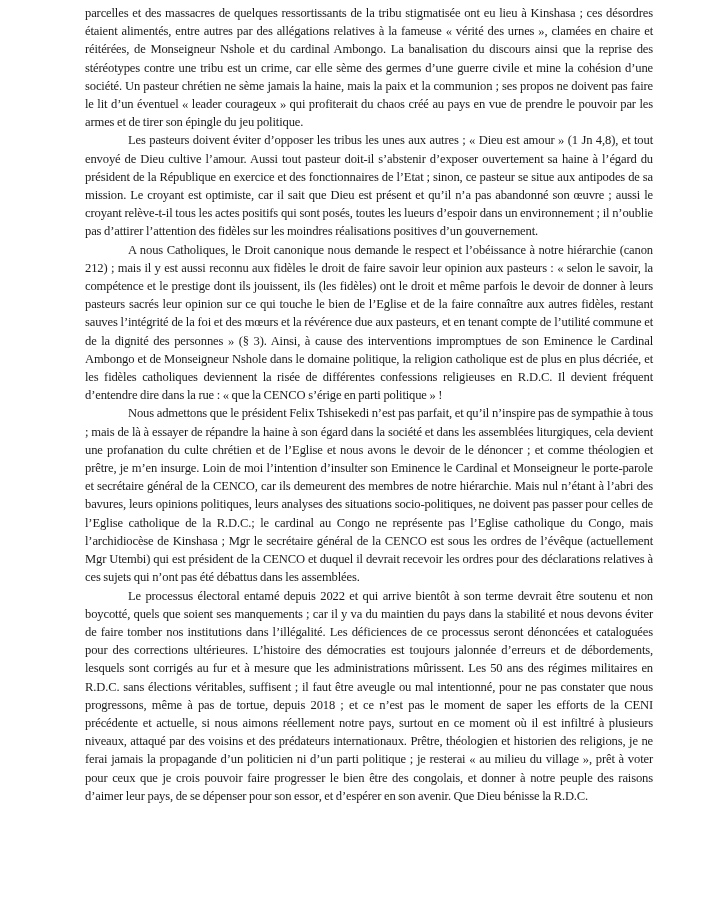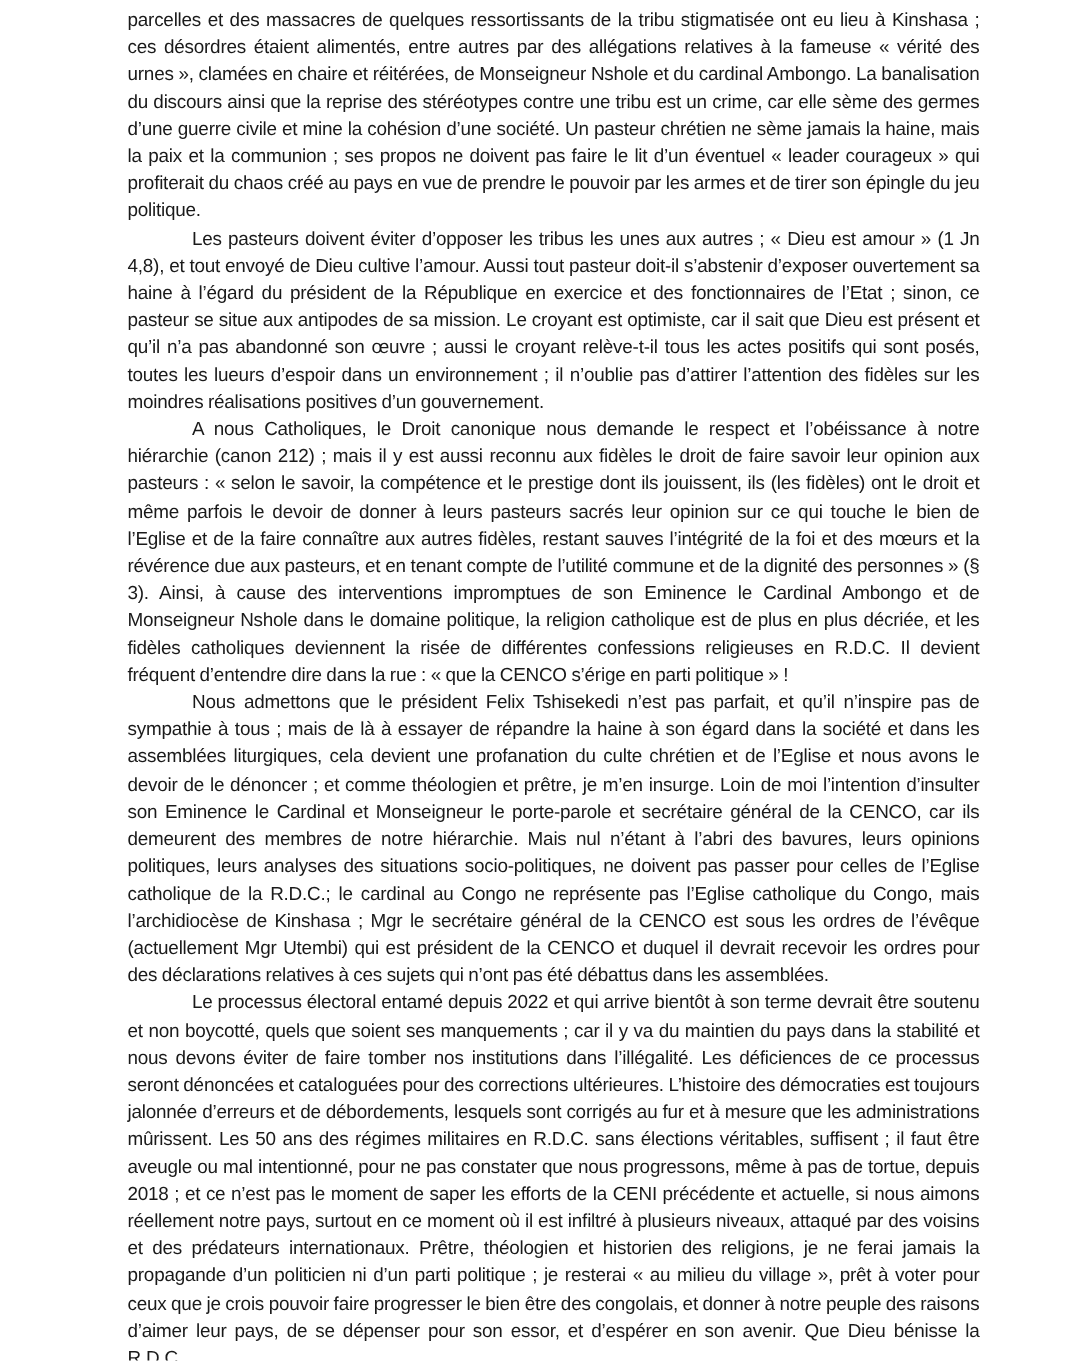--- a/index.html
+++ b/index.html
@@ -10,21 +10,21 @@
     top: 4px;
     width: 568px;
     font-family: "Liberation Sans", sans-serif;
     font-size: 12.6px;
     line-height: 18.2px;
     color: #1a1a1a;
     text-align: justify;
     letter-spacing: -0.15px;
     word-spacing: -0.3px;
   }
-  .page p { margin: 0; padding: 0; }
+  .page p { margin: 0; padding: 0; font-family: Liberation Serif, serif; }
   .page p.indent { text-indent: 43px; }
 </style>
 </head>
 <body>
 
 <div class="page">
   <p>parcelles et des massacres de quelques ressortissants de la tribu stigmatisée ont eu lieu à Kinshasa ; ces désordres étaient alimentés, entre autres par des allégations relatives à la fameuse « vérité des urnes », clamées en chaire et réitérées, de Monseigneur Nshole et du cardinal Ambongo. La banalisation du discours ainsi que la reprise des stéréotypes contre une tribu est un crime, car elle sème des germes d’une guerre civile et mine la cohésion d’une société. Un pasteur chrétien ne sème jamais la haine, mais la paix et la communion ; ses propos ne doivent pas faire le lit d’un éventuel « leader courageux » qui profiterait du chaos créé au pays en vue de prendre le pouvoir par les armes et de tirer son épingle du jeu politique.</p>
   <p class="indent">Les pasteurs doivent éviter d’opposer les tribus les unes aux autres ; « Dieu est amour » (1 Jn 4,8), et tout envoyé de Dieu cultive l’amour. Aussi tout pasteur doit-il s’abstenir d’exposer ouvertement sa haine à l’égard du président de la République en exercice et des fonctionnaires de l’Etat ; sinon, ce pasteur se situe aux antipodes de sa mission. Le croyant est optimiste, car il sait que Dieu est présent et qu’il n’a pas abandonné son œuvre ; aussi le croyant relève-t-il tous les actes positifs qui sont posés, toutes les lueurs d’espoir dans un environnement ; il n’oublie pas d’attirer l’attention des fidèles sur les moindres réalisations positives d’un gouvernement.</p>
   <p class="indent">A nous Catholiques, le Droit canonique nous demande le respect et l’obéissance à notre hiérarchie (canon 212) ; mais il y est aussi reconnu aux fidèles le droit de faire savoir leur opinion aux pasteurs : « selon le savoir, la compétence et le prestige dont ils jouissent, ils (les fidèles) ont le droit et même parfois le devoir de donner à leurs pasteurs sacrés leur opinion sur ce qui touche le bien de l’Eglise et de la faire connaître aux autres fidèles, restant sauves l’intégrité de la foi et des mœurs et la révérence due aux pasteurs, et en tenant compte de l’utilité commune et de la dignité des personnes » (§ 3). Ainsi, à cause des interventions impromptues de son Eminence le Cardinal Ambongo et de Monseigneur Nshole dans le domaine politique, la religion catholique est de plus en plus décriée, et les fidèles catholiques deviennent la risée de différentes confessions religieuses en R.D.C. Il devient fréquent d’entendre dire dans la rue : « que la CENCO s’érige en parti politique » !</p>
   <p class="indent">Nous admettons que le président Felix Tshisekedi n’est pas parfait, et qu’il n’inspire pas de sympathie à tous ; mais de là à essayer de répandre la haine à son égard dans la société et dans les assemblées liturgiques, cela devient une profanation du culte chrétien et de l’Eglise et nous avons le devoir de le dénoncer ; et comme théologien et prêtre, je m’en insurge. Loin de moi l’intention d’insulter son Eminence le Cardinal et Monseigneur le porte-parole et secrétaire général de la CENCO, car ils demeurent des membres de notre hiérarchie. Mais nul n’étant à l’abri des bavures, leurs opinions politiques, leurs analyses des situations socio-politiques, ne doivent pas passer pour celles de l’Eglise catholique de la R.D.C.; le cardinal au Congo ne représente pas l’Eglise catholique du Congo, mais l’archidiocèse de Kinshasa ; Mgr le secrétaire général de la CENCO est sous les ordres de l’évêque (actuellement Mgr Utembi) qui est président de la CENCO et duquel il devrait recevoir les ordres pour des déclarations relatives à ces sujets qui n’ont pas été débattus dans les assemblées.</p>

